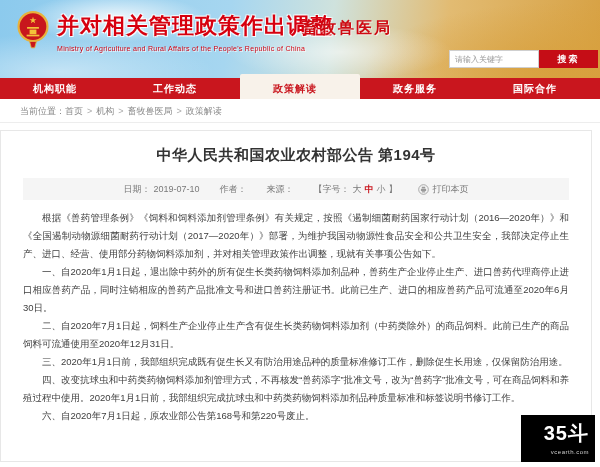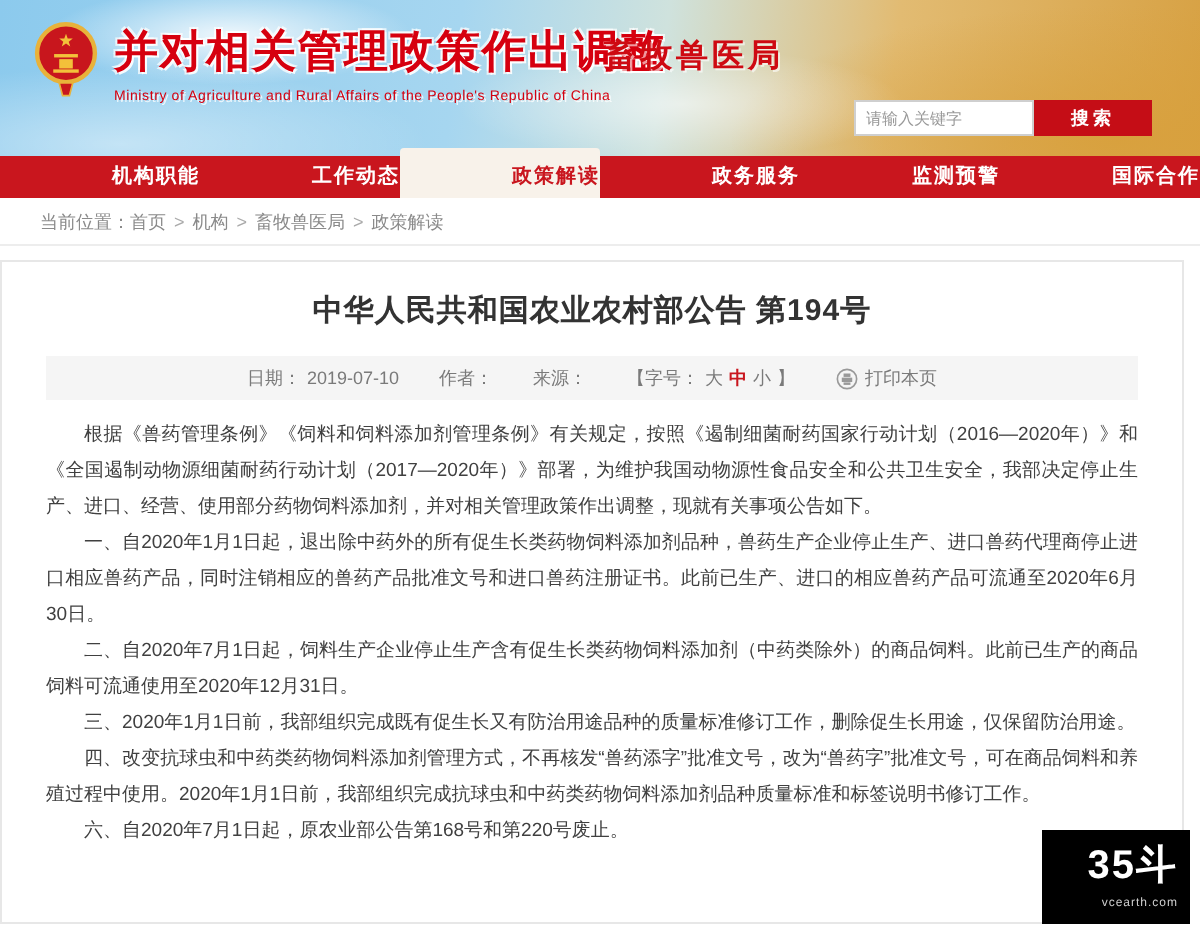--- a/index.html
+++ b/index.html
@@ -18,31 +18,31 @@
   }
   .emblem { position:absolute; left:16px; top:9px; width:34px; height:42px; }
   .brand { position:absolute; left:57px; top:11px; }
   .brand-cn { font-size:22px; font-weight:bold; color:#d6000f; letter-spacing:1px; white-space:nowrap;
     text-shadow:1px 1px 0 rgba(255,255,255,.9), -1px -1px 0 rgba(255,255,255,.7), 1px -1px 0 rgba(255,255,255,.7), -1px 1px 0 rgba(255,255,255,.7); }
   .brand-en { font-size:7px; color:#d6000f; margin-top:4px; letter-spacing:.3px; white-space:nowrap;
     text-shadow:1px 1px 0 rgba(255,255,255,.8); }
   .bureau { position:absolute; left:302px; top:18px; font-family:"DejaVu Serif","Liberation Serif",serif;
     font-size:16px; font-weight:bold; color:#ce0a12; letter-spacing:2px;
     text-shadow:1px 1px 0 rgba(255,255,255,.6); }
-  .search { position:absolute; right:24px; top:50px; display:flex; }
+  .search { position:absolute; right:2px; top:50px; display:flex; }
   .search input { width:90px; height:18px; border:1px solid #cfcfcf; background:#fff;
     font-size:8px; padding:0 5px; color:#333; outline:none; }
   .search input::placeholder { color:#999; }
   .search button { width:59px; height:18px; border:none; background:#c50d16; color:#fff;
     font-size:9px; font-weight:bold; cursor:pointer; letter-spacing:2px; }
 
   
   .nav { display:flex; height:21px; background:#c9161e; position:relative; z-index:2; }
-  .nav-item { flex:1; text-align:right; line-height:21px; color:#fff; font-size:10px;
-    font-weight:bold; cursor:pointer; letter-spacing:1px; }
+  .nav-item { flex:1; text-align:left; line-height:21px; color:#fff; font-size:10px;
+    font-weight:bold; cursor:pointer; letter-spacing:1px;padding-left:33px; }
   .nav-item.active { background:#f8f2ea; color:#c9161e; margin-top:-4px; padding-top:4px;
     height:25px; border-radius:2px 2px 0 0; }
 
   
   .breadcrumb { height:24px; line-height:24px; padding-left:20px; font-size:9px; color:#8a8a8a;
     border-bottom:1px solid #ededed; background:#fff; }
   .breadcrumb .crumb { color:#8a8a8a; cursor:pointer; }
   .breadcrumb .sep { margin:0 4px; color:#aaa; }
 
   
@@ -88,21 +88,20 @@
     <input type="text" placeholder="请输入关键字" style="">
     <button>搜索</button>
   </div>
 </div>
 
 <div class="nav">
   <div class="nav-item">机构职能</div>
   <div class="nav-item">工作动态</div>
   <div class="nav-item active">政策解读</div>
   <div class="nav-item">政务服务</div>
-  <div class="nav-item">监测预警</div>
   <div class="nav-item">国际合作</div>
 </div>
 
 <div class="breadcrumb">
   <span>当前位置：</span><span class="crumb">首页</span><span class="sep">&gt;</span><span class="crumb">机构</span><span class="sep">&gt;</span><span class="crumb">畜牧兽医局</span><span class="sep">&gt;</span><span class="crumb">政策解读</span>
 </div>
 
 <div class="card">
   <div class="doc-title">中华人民共和国农业农村部公告 第194号</div>
 

